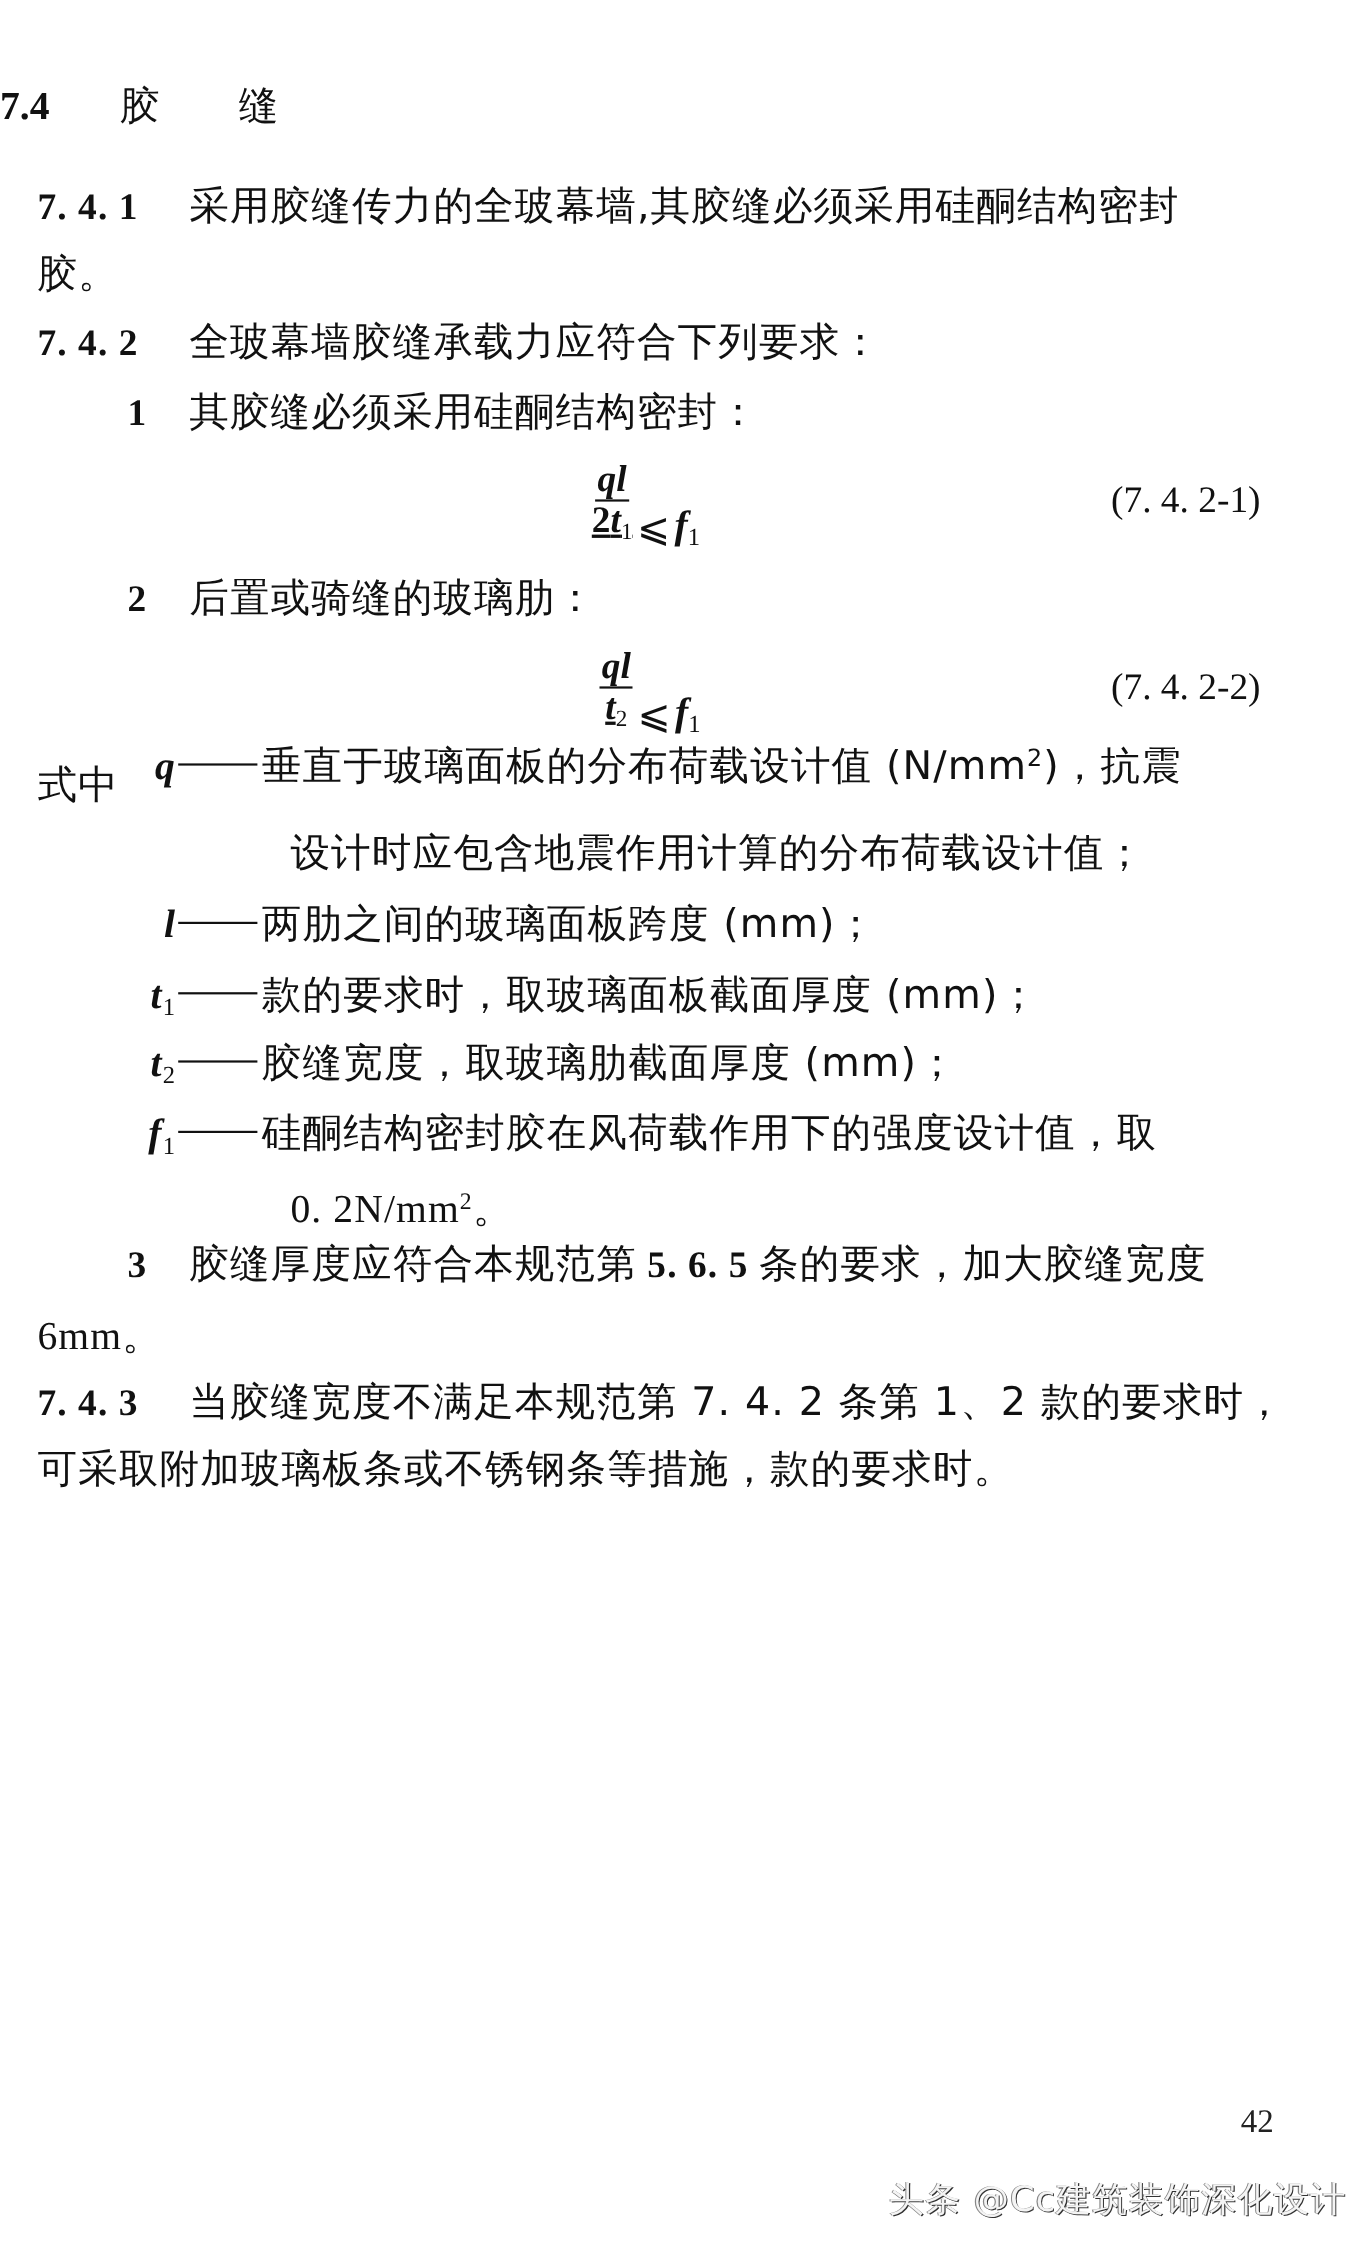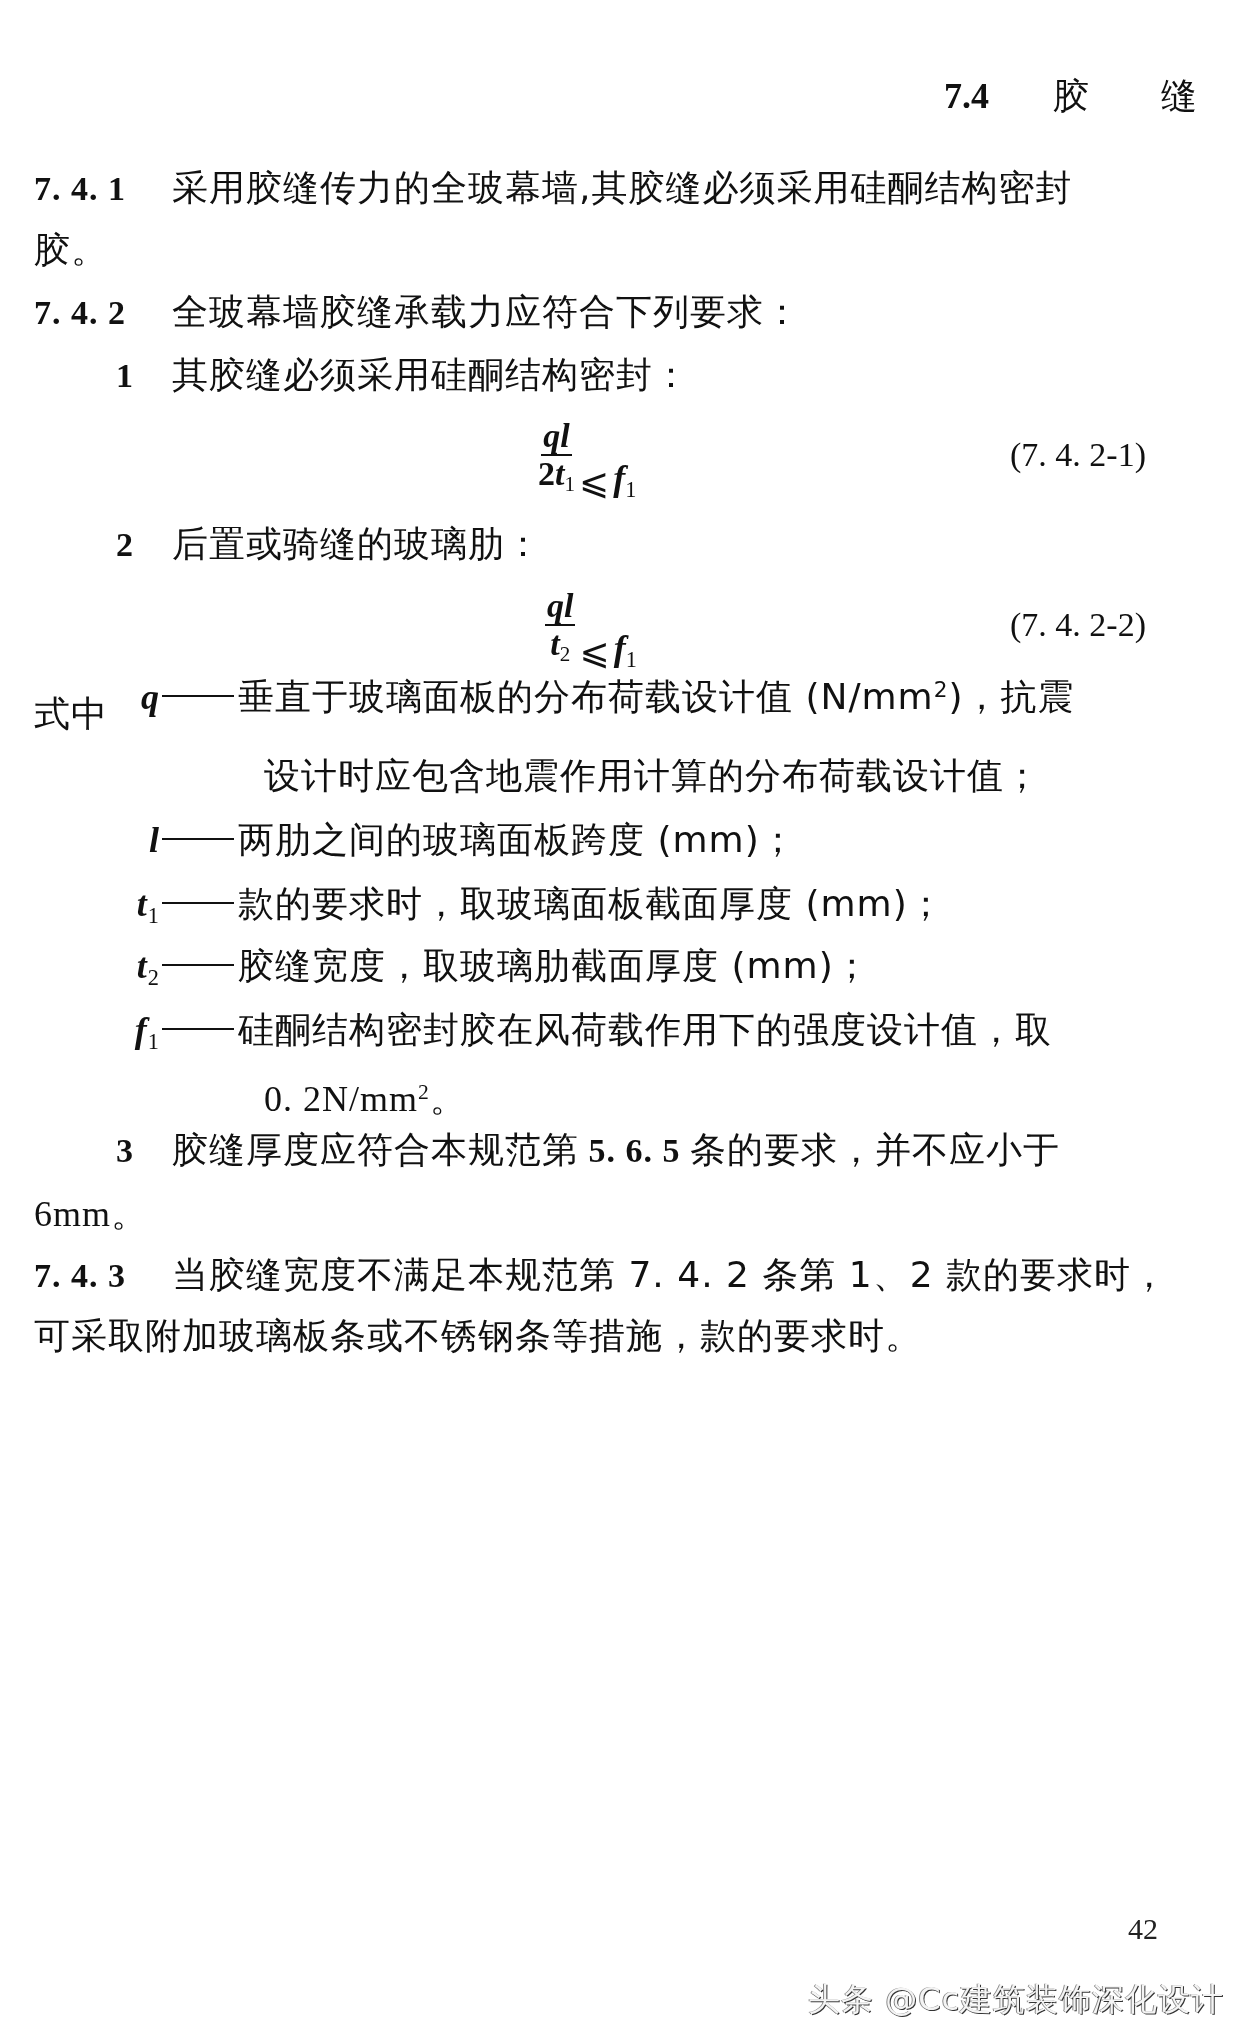--- a/index.html
+++ b/index.html
@@ -5,30 +5,30 @@
   html, body { margin: 0; padding: 0; background: #ffffff; }
   body {
     width: 1233px; height: 2039px; position: relative; overflow: hidden;
     font-family: "DejaVu Sans", "Liberation Sans", sans-serif;
     color: #111111;
   }
   .abs { position: absolute; white-space: nowrap; }
   .cjk { font-size: 36px; letter-spacing: 1px; line-height: 44px; }
   .num { font-family: "Liberation Serif", "DejaVu Serif", serif; font-weight: bold; font-size: 34px; }
   .serif { font-family: "Liberation Serif", "DejaVu Serif", serif; text-align: center; }
-  .title { left: 0; width: 1233px; text-align: right; top: 72px; font-size: 36px; }
+  .title { left: 0; width: 1233px; text-align: left; top: 72px; font-size: 36px; }
   .title .tnum { font-family: "Liberation Serif", serif; font-weight: bold; margin-right: 28px; }
   .title .tw { display: inline-block; margin: 0 36px; }
   .clause-no { font-family: "Liberation Serif", serif; font-weight: bold; font-size: 34px; display: inline-block; width: 138px; }
   .item-no { font-family: "Liberation Serif", serif; font-weight: bold; font-size: 34px; display: inline-block; width: 56px; }
   
   .formula { display: flex; align-items: flex-end; }
   .frac { display: inline-flex; flex-direction: column; align-items: center; font-family: "Liberation Serif", serif; font-size: 34px; line-height: 36px; }
   .frac .numer { font-style: italic; font-weight: bold; padding: 0 2px; border-bottom: 2px solid #111; }
-  .frac .denom { font-weight: bold; }
+  .frac .denom { font-weight: bold; text-decoration: underline; }
   .frac .denom i { font-style: italic; }
   .rel { font-family: "DejaVu Serif", serif; font-size: 36px; margin: 0 4px 0 4px; }
   .rhs { font-family: "Liberation Serif", serif; font-style: italic; font-weight: bold; font-size: 36px; }
   sub { font-size: 0.62em; font-style: normal; font-weight: normal; vertical-align: -0.3em; }
   sup { font-size: 0.6em; vertical-align: 0.55em; }
   .eqlabel { font-family: "Liberation Serif", serif; font-size: 34px; }
   
   .sym { display: inline-block; text-align: right; width: 60px; font-family: "Liberation Serif", serif; font-style: italic; font-weight: bold; font-size: 36px; }
   .dash { display: inline-block; width: 72px; border-top: 2px solid #111; vertical-align: middle; margin: 0 4px 6px 2px; }
   .footer-num { font-family: "Liberation Serif", serif; font-size: 30px; color: #222; }
@@ -98,21 +98,21 @@
 </div>
 
 <div class="abs cjk" style="left:100px; top:1008px;">
   <span class="sym"><span>f</span><sub>1</sub></span><span class="dash"></span><span>硅酮结构密封胶在风荷载作用下的强度设计值，取</span>
 </div>
 <div class="abs cjk serif" style="left:264px; top:1070px;">
   <span>0. 2N/mm</span><sup>2</sup><span>。</span>
 </div>
 
 <div class="abs cjk" style="left:116px; top:1128px;">
-  <span class="item-no">3</span><span><span>胶缝厚度应符合本规范第</span><span class="num"> 5. 6. 5 </span><span>条的要求，并不应小于</span></span>
+  <span class="item-no">3</span><span><span>胶缝厚度应符合本规范第</span><span class="num"> 5. 6. 5 </span><span>条的要求，加大胶缝宽度</span></span>
 </div>
 <div class="abs cjk serif" style="left:34px; top:1192px;">6mm。</div>
 
 <div class="abs cjk" style="left:34px; top:1253px;">
   <span class="clause-no">7. 4. 3</span><span>当胶缝宽度不满足本规范第 7. 4. 2 条第 1、2 款的要求时，</span>
 </div>
 <div class="abs cjk" style="left:34px; top:1314px;">可采取附加玻璃板条或不锈钢条等措施，款的要求时。</div>
 
 <div class="abs footer-num" style="left:1128px; top:1912px;">42</div>
 <div class="abs watermark" style="left:808px; top:1978px;">头条 @Cc建筑装饰深化设计</div>

